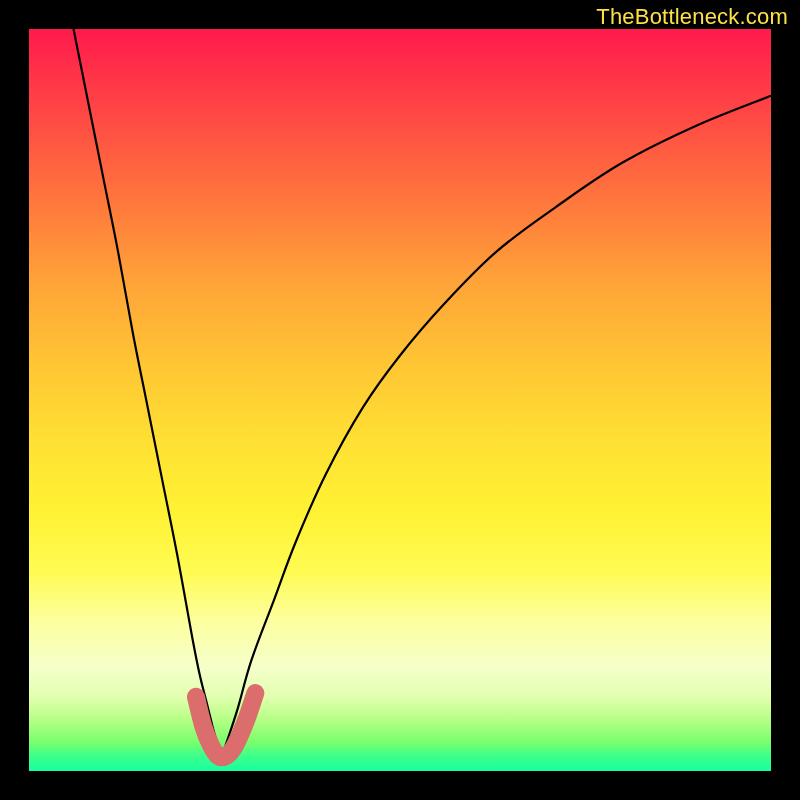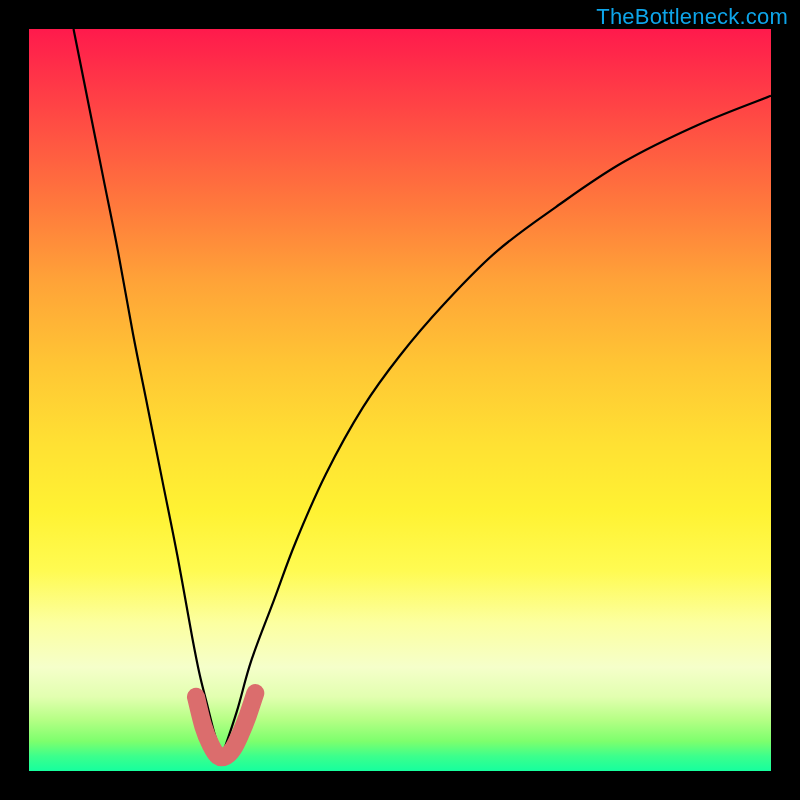--- a/index.html
+++ b/index.html
@@ -9,21 +9,21 @@
     width: 800px;
     height: 800px;
     background: #000;
   }
   .watermark {
     position: absolute;
     top: 4px;
     right: 12px;
     font-family: Arial, Helvetica, sans-serif;
     font-size: 22px;
-    color: #0ea5e9;
+    color: #fde047;
     letter-spacing: 0.2px;
     z-index: 30;
   }
   .plot-area {
     position: absolute;
     left: 29px;
     top: 29px;
     width: 742px;
     height: 742px;
     background: linear-gradient(to bottom,

